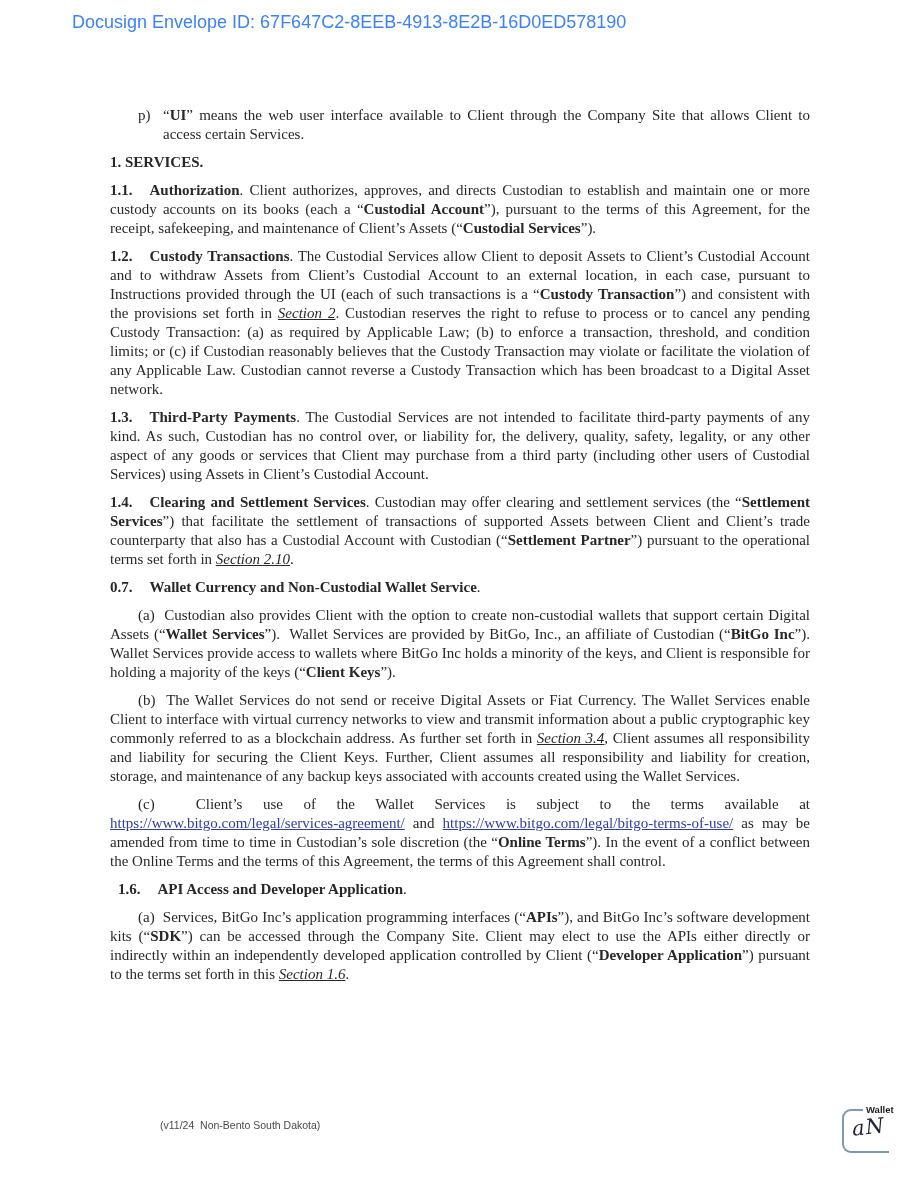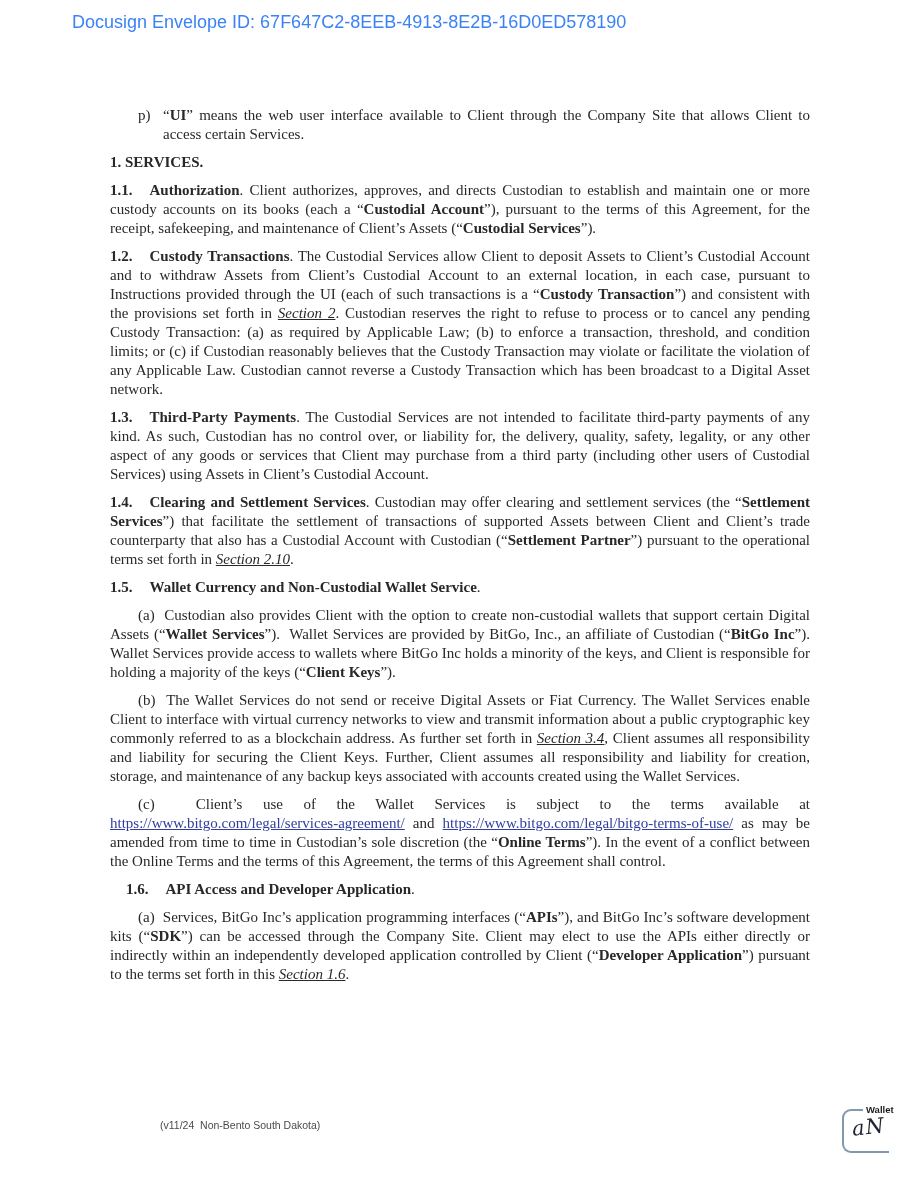--- a/index.html
+++ b/index.html
@@ -27,21 +27,21 @@
     top: 106px;
     width: 700px;
     color: #282828;
     font-size: 15px;
     line-height: 19px;
   }
   .para { text-align: justify; margin-bottom: 9px; }
   .def-item { position: relative; padding-left: 53px; }
   .def-item .marker { position: absolute; left: 28px; }
   .sub { text-indent: 28px; }
-  .indent-sm { margin-left: 16px; }
+  .indent-sm { margin-left: 8px; }
   .b { font-weight: bold; }
   .u { text-decoration: underline; font-style: italic; }
   .tab { display: inline-block; width: 17px; }
   .doclink {
     color: var(--link-color, #2f3e9e);
     text-decoration: underline;
     cursor: pointer;
     white-space: nowrap;
   }
   .footer-note {
@@ -96,21 +96,21 @@
 
   <div class="envelope-header">Docusign Envelope ID: 67F647C2-8EEB-4913-8E2B-16D0ED578190</div>
 
   <div class="doc-body">
       <p class="para def-item"><span class="marker">p)</span><span>“</span><span class="b">UI</span><span>” means the web user interface available to Client through the Company Site that allows Client to access certain Services.</span></p>
       <p class="para article-heading"><span class="b">1. SERVICES.</span></p>
       <p class="para numbered"><span class="b">1.1.</span><span class="tab"></span><span class="b">Authorization</span><span>. Client authorizes, approves, and directs Custodian to establish and maintain one or more custody accounts on its books (each a “</span><span class="b">Custodial Account</span><span>”), pursuant to the terms of this Agreement, for the receipt, safekeeping, and maintenance of Client’s Assets (“</span><span class="b">Custodial Services</span><span>”).</span></p>
       <p class="para numbered"><span class="b">1.2.</span><span class="tab"></span><span class="b">Custody Transactions</span><span>. The Custodial Services allow Client to deposit Assets to Client’s Custodial Account and to withdraw Assets from Client’s Custodial Account to an external location, in each case, pursuant to Instructions provided through the UI (each of such transactions is a “</span><span class="b">Custody Transaction</span><span>”) and consistent with the provisions set forth in </span><span class="u">Section 2</span><span>. Custodian reserves the right to refuse to process or to cancel any pending Custody Transaction: (a) as required by Applicable Law; (b) to enforce a transaction, threshold, and condition limits; or (c) if Custodian reasonably believes that the Custody Transaction may violate or facilitate the violation of any Applicable Law. Custodian cannot reverse a Custody Transaction which has been broadcast to a Digital Asset network.</span></p>
       <p class="para numbered"><span class="b">1.3.</span><span class="tab"></span><span class="b">Third-Party Payments</span><span>. The Custodial Services are not intended to facilitate third-party payments of any kind. As such, Custodian has no control over, or liability for, the delivery, quality, safety, legality, or any other aspect of any goods or services that Client may purchase from a third party (including other users of Custodial Services) using Assets in Client’s Custodial Account.</span></p>
       <p class="para numbered"><span class="b">1.4.</span><span class="tab"></span><span class="b">Clearing and Settlement Services</span><span>. Custodian may offer clearing and settlement services (the “</span><span class="b">Settlement Services</span><span>”) that facilitate the settlement of transactions of supported Assets between Client and Client’s trade counterparty that also has a Custodial Account with Custodian (“</span><span class="b">Settlement Partner</span><span>”) pursuant to the operational terms set forth in </span><span class="u">Section 2.10</span><span>.</span></p>
-      <p class="para numbered"><span class="b">1.5.</span><span class="tab"></span><span class="b">Wallet Currency and Non-Custodial Wallet Service</span><span>.</span></p>
+      <p class="para numbered"><span class="b">0.7.</span><span class="tab"></span><span class="b">Wallet Currency and Non-Custodial Wallet Service</span><span>.</span></p>
       <p class="para sub"><span>(a)&nbsp; Custodian also provides Client with the option to create non-custodial wallets that support certain Digital Assets (“</span><span class="b">Wallet Services</span><span>”).&nbsp; Wallet Services are provided by BitGo, Inc., an affiliate of Custodian (“</span><span class="b">BitGo Inc</span><span>”). Wallet Services provide access to wallets where BitGo Inc holds a minority of the keys, and Client is responsible for holding a majority of the keys (“</span><span class="b">Client Keys</span><span>”).</span></p>
       <p class="para sub"><span>(b)&nbsp; The Wallet Services do not send or receive Digital Assets or Fiat Currency. The Wallet Services enable Client to interface with virtual currency networks to view and transmit information about a public cryptographic key commonly referred to as a blockchain address. As further set forth in </span><span class="u">Section 3.4</span><span>, Client assumes all responsibility and liability for securing the Client Keys. Further, Client assumes all responsibility and liability for creation, storage, and maintenance of any backup keys associated with accounts created using the Wallet Services.</span></p>
       <p class="para sub"><span>(c)&nbsp; Client’s use of the Wallet Services is subject to the terms available at </span><a class="doclink">https://www.bitgo.com/legal/services-agreement/</a><span> and </span><a class="doclink">https://www.bitgo.com/legal/bitgo-terms-of-use/</a><span> as may be amended from time to time in Custodian’s sole discretion (the “</span><span class="b">Online Terms</span><span>”). In the event of a conflict between the Online Terms and the terms of this Agreement, the terms of this Agreement shall control.</span></p>
       <p class="para numbered indent-sm"><span class="b">1.6.</span><span class="tab"></span><span class="b">API Access and Developer Application</span><span>.</span></p>
       <p class="para sub"><span>(a)&nbsp; Services, BitGo Inc’s application programming interfaces (“</span><span class="b">APIs</span><span>”), and BitGo Inc’s software development kits (“</span><span class="b">SDK</span><span>”) can be accessed through the Company Site. Client may elect to use the APIs either directly or indirectly within an independently developed application controlled by Client (“</span><span class="b">Developer Application</span><span>”) pursuant to the terms set forth in this </span><span class="u">Section 1.6</span><span>.</span></p>
     </div>
 
   <div class="footer-note">(v11/24&nbsp; Non-Bento South Dakota)</div>
 
   <div class="initial-tab">

